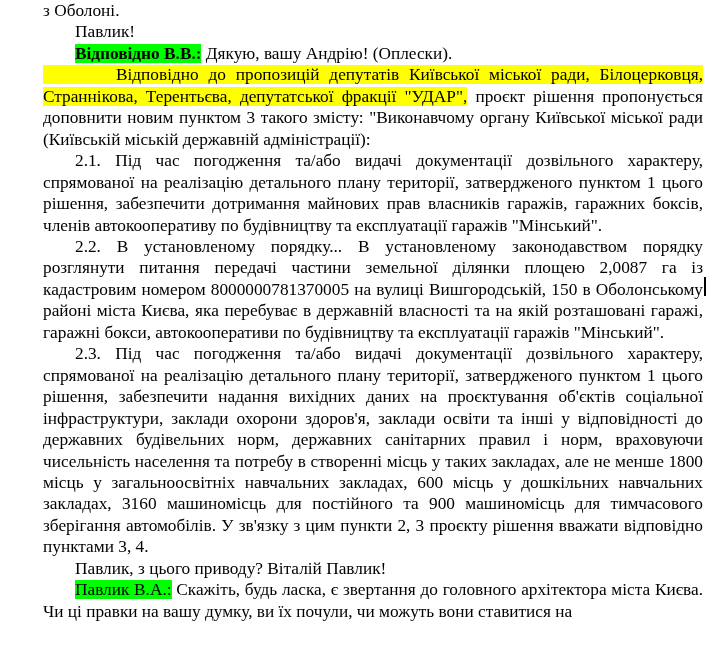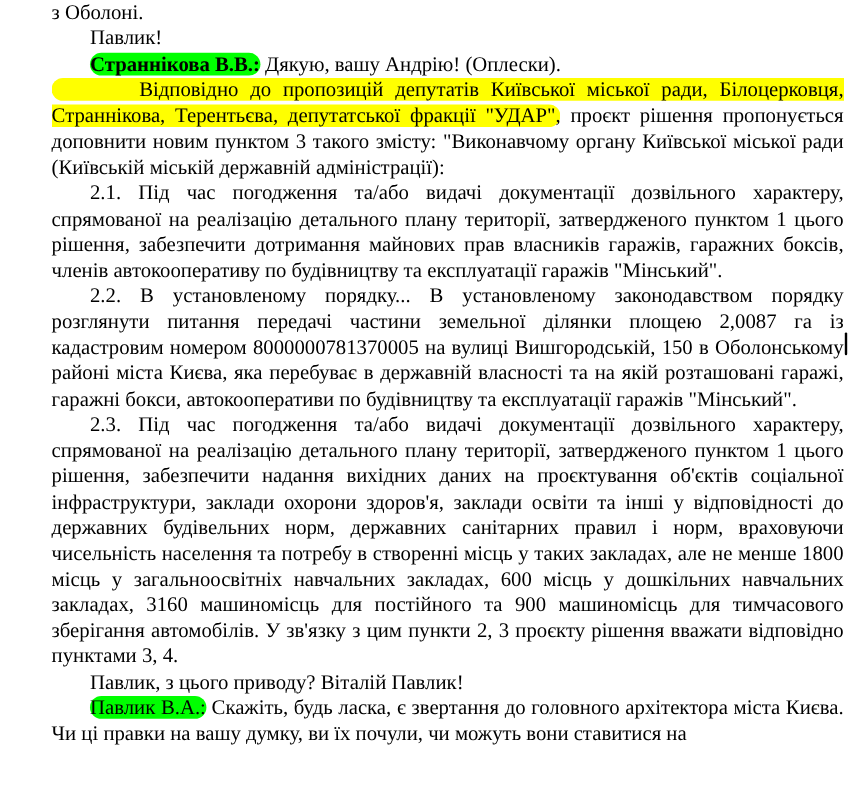--- a/index.html
+++ b/index.html
@@ -1,15 +1,15 @@
 <!DOCTYPE html>
 <html><head>
 <meta charset="utf-8">
 <style>
-  * { box-sizing: border-box; border-radius: 11px; }
+  * { box-sizing: border-box; }
   html, body { margin: 0; padding: 0; }
   .page {
     position: relative;
     width: 721px;
     height: 661px;
     background: #ffffff;
     overflow: hidden;
     font-family: "Liberation Serif", "DejaVu Serif", serif;
     color: #000000;
   }
@@ -45,21 +45,21 @@
     background: #000000;
   }
 </style>
 </head>
 <body>
 
 <div class="page" style="background: rgb(255, 255, 255); color: rgb(0, 0, 0);">
   <div class="doc" id="doc">
       <p><span class="">з Оболоні.</span></p>
       <p><span class="indent-spacer"></span><span class="">Павлик!</span></p>
-      <p><span class="indent-spacer"></span><span class="hl-green b">Страннікова В.В.:</span><span class=""> Дякую, вашу Андрію! (Оплески).</span></p>
+      <p><span class="indent-spacer"></span><span class="hl-green b">Відповідно В.В.:</span><span class=""> Дякую, вашу Андрію! (Оплески).</span></p>
       <p><span class="hl-yellow"><span class="indent-spacer"></span>Відповідно до пропозицій депутатів Київської міської ради, Білоцерковця, Страннікова, Терентьєва, депутатської фракції "УДАР",</span><span class=""> проєкт рішення пропонується доповнити новим пунктом 3 такого змісту: "Виконавчому органу Київської міської ради (Київській міській державній адміністрації):</span></p>
       <p><span class="indent-spacer"></span><span class="">2.1. Під час погодження та/або видачі документації дозвільного характеру, спрямованої на реалізацію детального плану території, затвердженого пунктом 1 цього рішення, забезпечити дотримання майнових прав власників гаражів, гаражних боксів, членів автокооперативу по будівництву та експлуатації гаражів "Мінський".</span></p>
       <p><span class="indent-spacer"></span><span class="">2.2. В установленому порядку... В установленому законодавством порядку розглянути питання передачі частини земельної ділянки площею 2,0087 га із кадастровим номером 8000000781370005 на вулиці Вишгородській, 150 в Оболонському районі міста Києва, яка перебуває в державній власності та на якій розташовані гаражі, гаражні бокси, автокооперативи по будівництву та експлуатації гаражів "Мінський".</span></p>
       <p><span class="indent-spacer"></span><span class="">2.3. Під час погодження та/або видачі документації дозвільного характеру, спрямованої на реалізацію детального плану території, затвердженого пунктом 1 цього рішення, забезпечити надання вихідних даних на проєктування об'єктів соціальної інфраструктури, заклади охорони здоров'я, заклади освіти та інші у відповідності до державних будівельних норм, державних санітарних правил і норм, враховуючи чисельність населення та потребу в створенні місць у таких закладах, але не менше 1800 місць у загальноосвітніх навчальних закладах, 600 місць у дошкільних навчальних закладах, 3160 машиномісць для постійного та 900 машиномісць для тимчасового зберігання автомобілів. У зв'язку з цим пункти 2, 3 проєкту рішення вважати відповідно пунктами 3, 4.</span></p>
       <p><span class="indent-spacer"></span><span class="">Павлик, з цього приводу? Віталій Павлик!</span></p>
       <p><span class="indent-spacer"></span><span class="hl-green">Павлик В.А.:</span><span class=""> Скажіть, будь ласка, є звертання до головного архітектора міста Києва. Чи ці правки на вашу думку, ви їх почули, чи можуть вони ставитися на</span></p>
     </div>
   <div class="text-cursor" id="text-cursor" style="display: block; background: rgb(0, 0, 0);"></div>
 </div>
 

